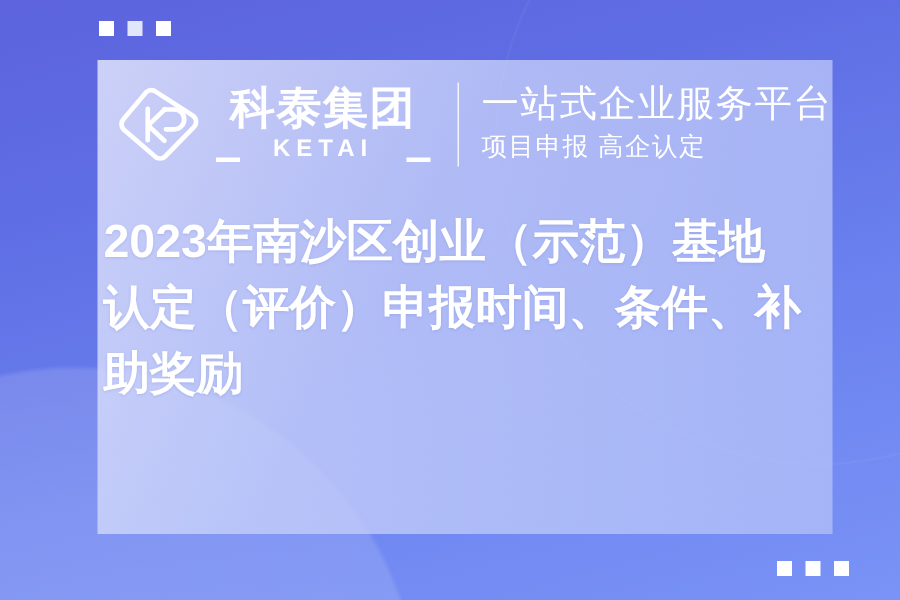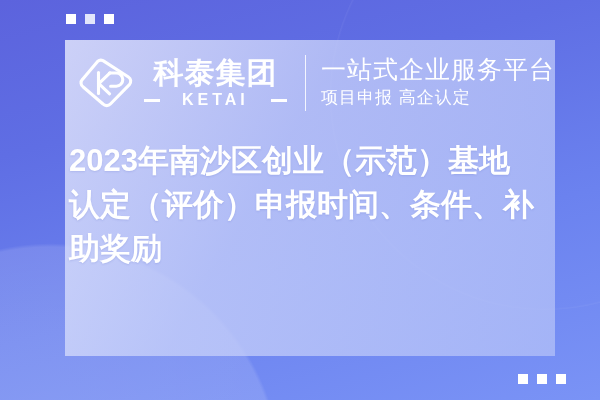--- a/index.html
+++ b/index.html
@@ -114,21 +114,21 @@
   }
   .brand-cn {
     font-size: 30px;
     font-weight: bold;
     color: #ffffff;
     letter-spacing: 1px;
     font-family: "Liberation Sans", "DejaVu Sans", sans-serif;
   }
   .brand-en-row {
     display: flex;
-    align-items: center;
+    align-items: flex-end;
     gap: 22px;
     margin-top: 4px;
   }
   .brand-rule {
     width: 16px;
     height: 3px;
     background: #ffffff;
   }
   .brand-en {
     font-size: 16px;

